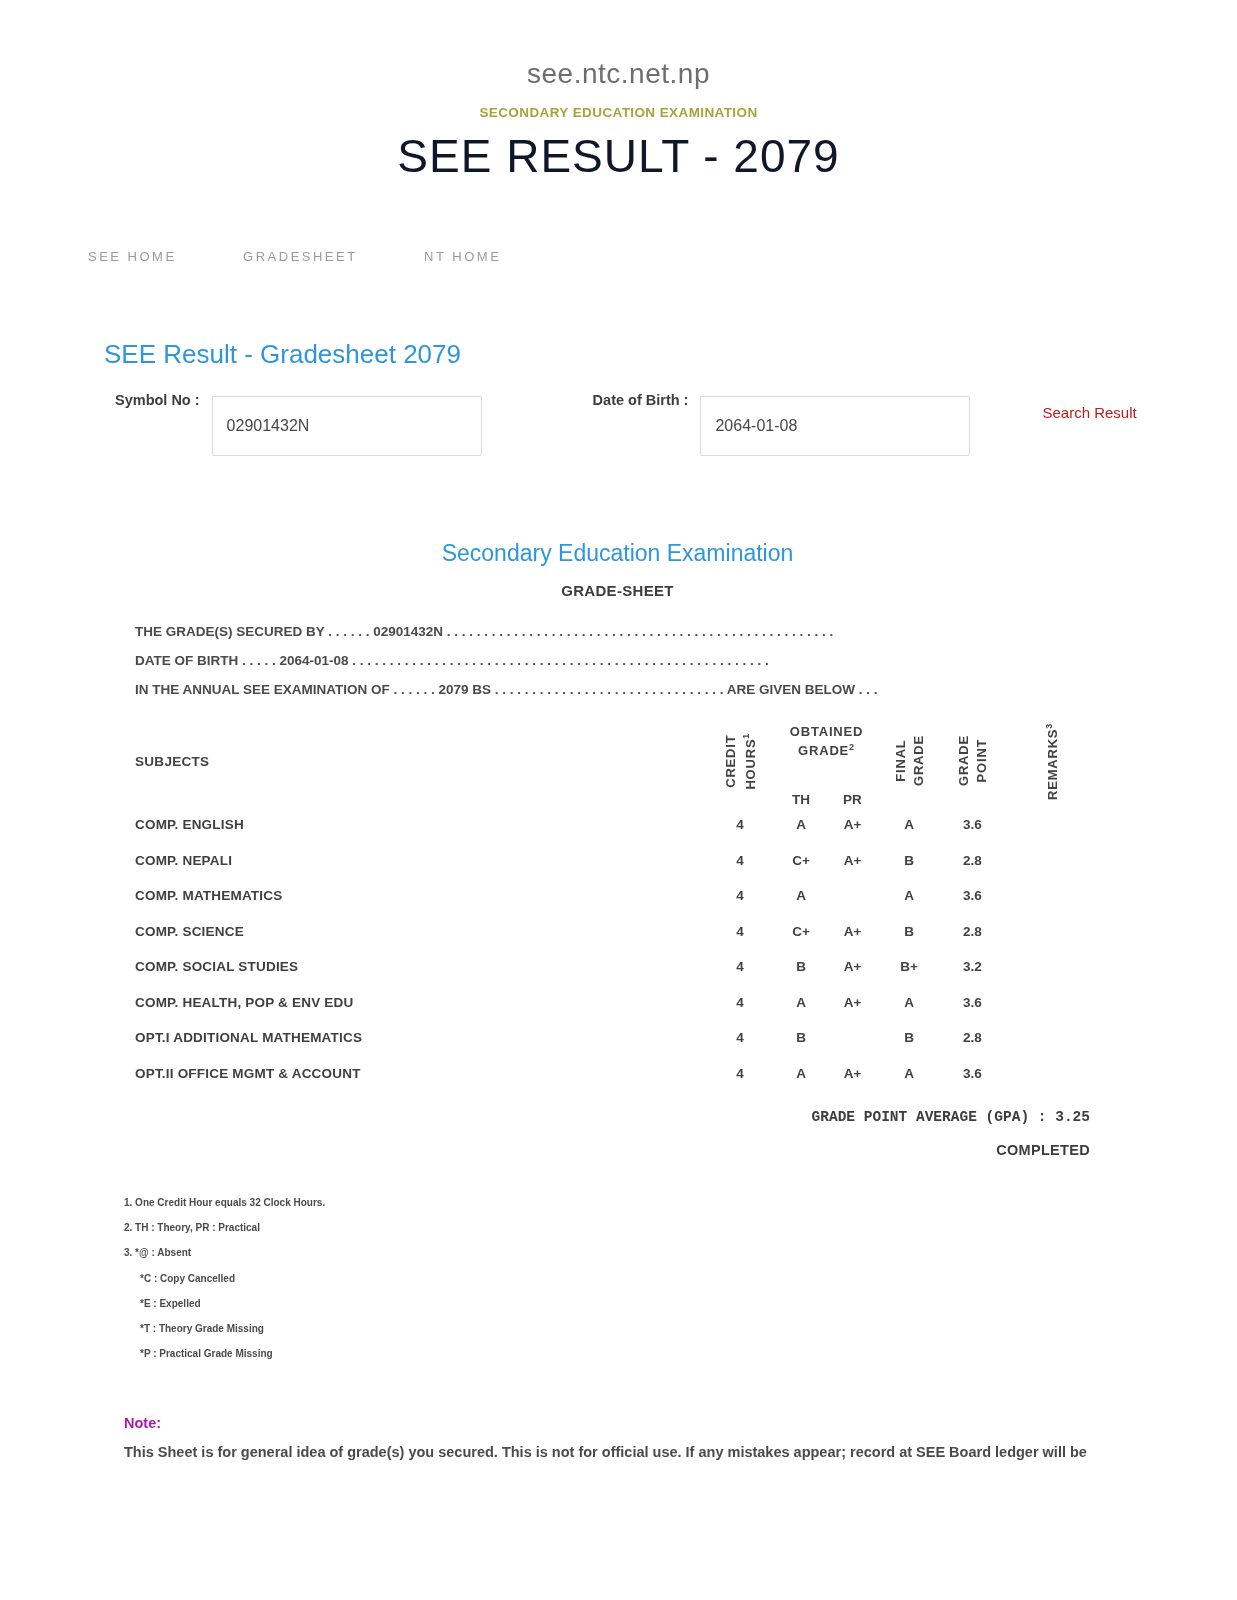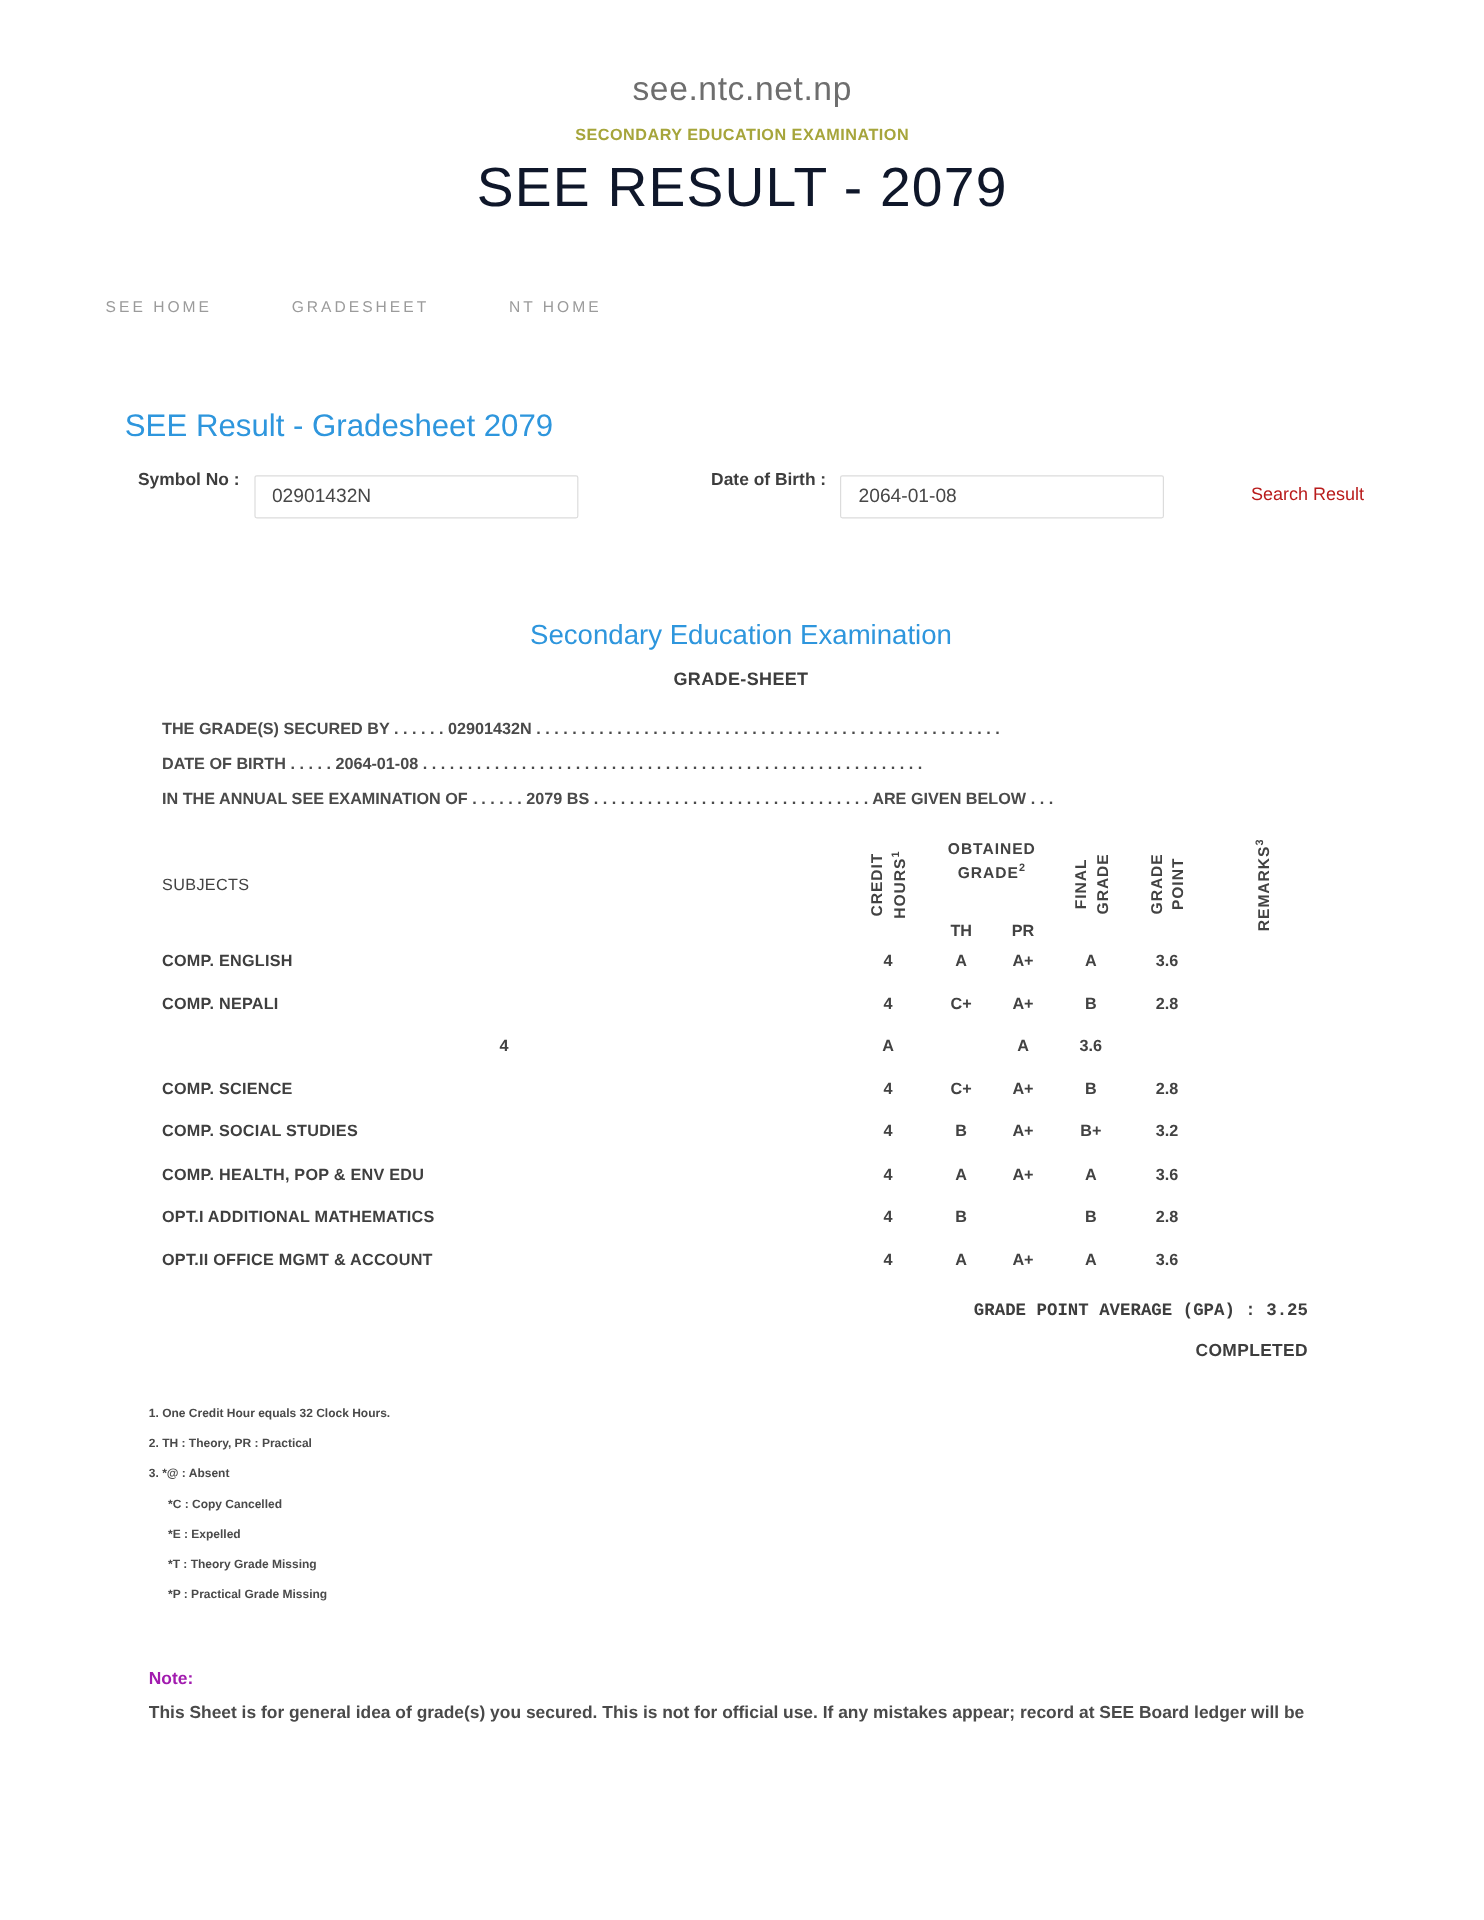--- a/index.html
+++ b/index.html
@@ -27,21 +27,21 @@
   }
 
   
   .page-heading { margin: 74px 0 0 104px; font-size: 26px; font-weight: 500; color: #2e96dd; }
   .form-row { margin: 22px 0 0 104px; display: flex; align-items: flex-start; }
   .field { display: flex; flex-direction: row; }
   .field + .field { margin-left: 100px; }
   .field-label { margin-left: 11px; font-size: 14.5px; font-weight: 700; color: #3d3d3d; }
   .field input {
     margin-top: 4px; margin-left: 12px;
-    width: 270px; height: 36px;
+    width: 270px; height: 60px;
     border: 1px solid #dcdcdc; border-radius: 2px;
     font-family: "Liberation Sans", sans-serif;
     font-size: 16px; color: #474747; padding: 0 14px;
     outline: none;
   }
   .search-btn {
     margin-left: 72px; margin-top: 12px;
     background: none; border: none; cursor: pointer;
     font-family: "Liberation Sans", sans-serif;
     font-size: 15px; color: #b91c1c;
@@ -53,21 +53,21 @@
   .gs-subheading { text-align: center; margin-top: 15px; font-size: 15px; font-weight: 700; color: #3d3d3d; letter-spacing: 0.3px; }
   .gs-lines { margin-top: 25px; }
   .gs-line {
     font-size: 13.5px; font-weight: 700; color: #4a4a4a;
     margin-bottom: 14px; white-space: nowrap; overflow: hidden;
   }
 
   .gs-grid { display: grid; grid-template-columns: 570px 70px 52px 51px 62px 65px 95px; }
   .gs-thead { margin-top: 18px; height: 92px; align-items: center; }
   .th-cell { display: flex; align-items: center; justify-content: center; height: 92px; overflow: visible; }
-  .th-subjects { justify-content: flex-start; font-size: 13.5px; font-weight: 400; color: #424242; letter-spacing: 0.3px; }
+  .th-subjects { justify-content: flex-start; font-size: 13.5px; font-weight: 700; color: #424242; letter-spacing: 0.3px; }
   .rot {
     transform: rotate(-90deg);
     font-size: 13px; font-weight: 700; color: #424242;
     letter-spacing: 0.8px; line-height: 1.35; text-align: center;
     white-space: nowrap;
   }
   .th-obtained {
     grid-column: 3 / span 2;
     display: flex; flex-direction: column; justify-content: space-between;
     height: 92px; padding: 8px 0 0 0;
@@ -175,20 +175,21 @@
     <div class="gs-grid gs-row">
       <div class="cell cell-subject">COMP. NEPALI</div>
       <div class="cell">4</div>
       <div class="cell">C+</div>
       <div class="cell">A+</div>
       <div class="cell">B</div>
       <div class="cell">2.8</div>
       <div class="cell"></div>
     </div>
     <div class="gs-grid gs-row">
+      <div class="cell cell-subject">COMP. MATHEMATICS</div>
       <div class="cell">4</div>
       <div class="cell">A</div>
       <div class="cell"></div>
       <div class="cell">A</div>
       <div class="cell">3.6</div>
       <div class="cell"></div>
     </div>
     <div class="gs-grid gs-row">
       <div class="cell cell-subject">COMP. SCIENCE</div>
       <div class="cell">4</div>

